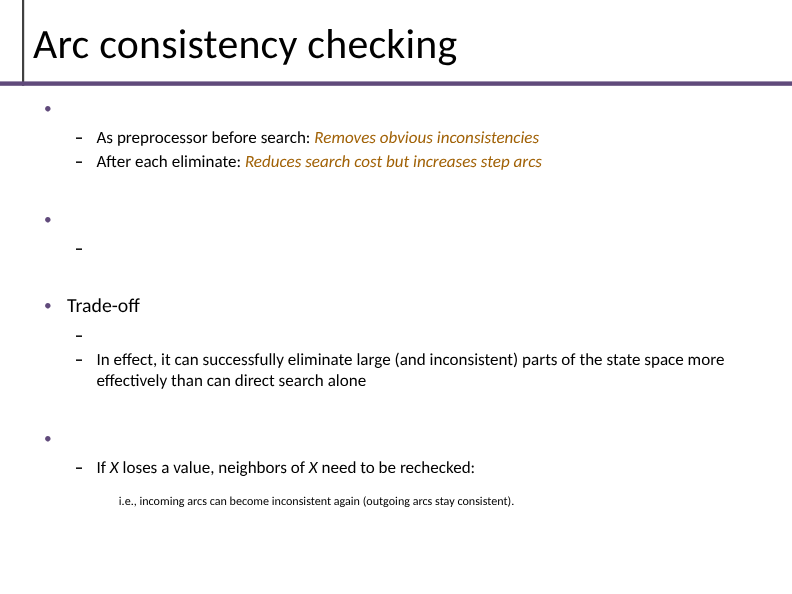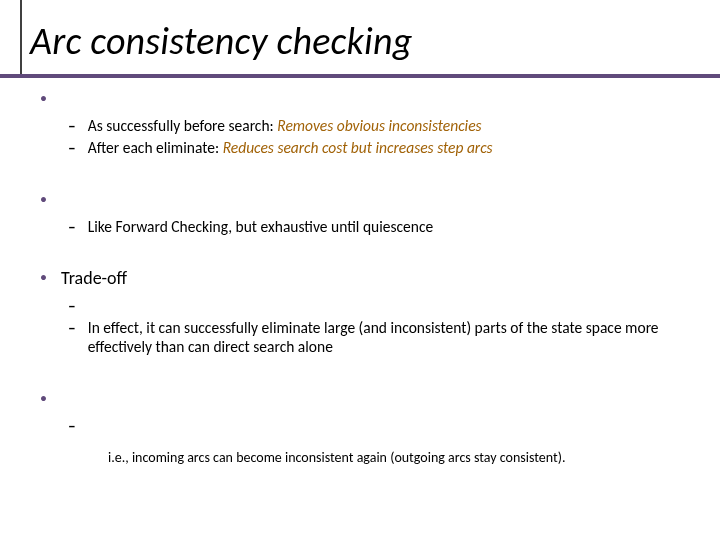--- a/index.html
+++ b/index.html
@@ -21,21 +21,20 @@
     background: #404040;
   }
   .title {
     position: absolute;
     left: 30px;
     top: 18px;
     font-size: 38px;
     font-weight: 400;
     color: #000;
     letter-spacing: 0.2px;
-    font-style: italic;
   }
   .hr {
     position: absolute;
     left: 0;
     top: 74px;
     width: 720px;
     height: 4px;
     background: #604a7b;
   }
   .content {
@@ -66,55 +65,54 @@
     margin-left: 28px;
     margin-bottom: 3px;
   }
   .bullet2 .dash {
     font-weight: 600;
   }
   .red { color: #a16207; font-style: italic; }
   .ital { font-style: italic; }
   .gap { height: 28px; }
   .subline {
-    font-size: 14px;
+    font-size: 11px;
     line-height: 1.25;
     margin-left: 68px;
     margin-top: 14px;
   }
 </style>
 </head>
 <body>
 
 <div class="vrule"></div>
 <div class="title">Arc consistency checking</div>
 <div class="hr"></div>
 
 <div class="content">
 
   <div class="bullet1">
     <span class="dot">•</span>
   </div>
   <div class="bullet2">
     <span class="dash">–</span>
-    <span><span>As successfully before search: </span><span class="red">Removes obvious inconsistencies</span></span>
+    <span><span>As preprocessor before search: </span><span class="red">Removes obvious inconsistencies</span></span>
   </div>
   <div class="bullet2">
     <span class="dash">–</span>
     <span><span>After each eliminate: </span><span class="red">Reduces search cost but increases step arcs</span></span>
   </div>
 
   <div class="gap"></div>
 
   <div class="bullet1">
     <span class="dot">•</span>
   </div>
   <div class="bullet2">
     <span class="dash">–</span>
-    <span>Like Forward Checking, but exhaustive until quiescence</span>
   </div>
 
   <div class="gap"></div>
 
   <div class="bullet1">
     <span class="dot">•</span>
     <span>Trade-off</span>
   </div>
   <div class="bullet2">
     <span class="dash">–</span>
@@ -124,16 +122,17 @@
     <span>In effect, it can successfully eliminate large (and inconsistent) parts of the state space more effectively than can direct search alone</span>
   </div>
 
   <div class="gap"></div>
 
   <div class="bullet1">
     <span class="dot">•</span>
   </div>
   <div class="bullet2">
     <span class="dash">–</span>
+    <span><span>If </span><span class="ital">X</span><span> loses a value, neighbors of </span><span class="ital">X</span><span> need to be rechecked:</span></span>
   </div>
   <div class="subline">i.e., incoming arcs can become inconsistent again (outgoing arcs stay consistent).</div>
 
 </div>
 
 </body></html>

